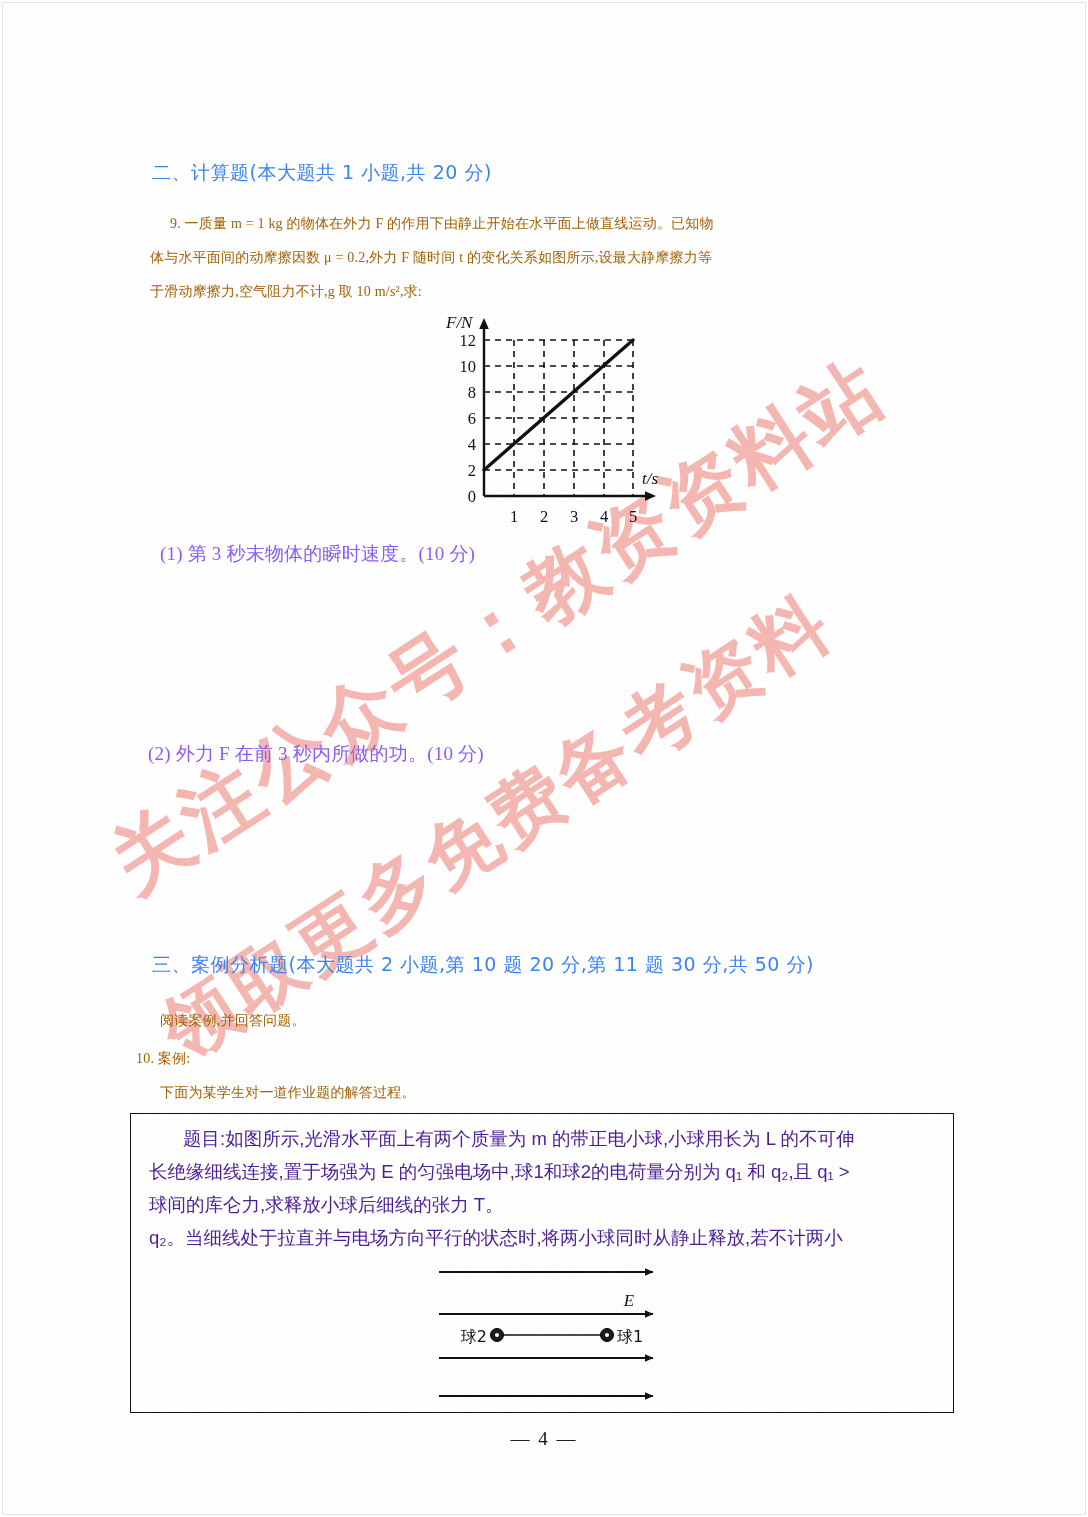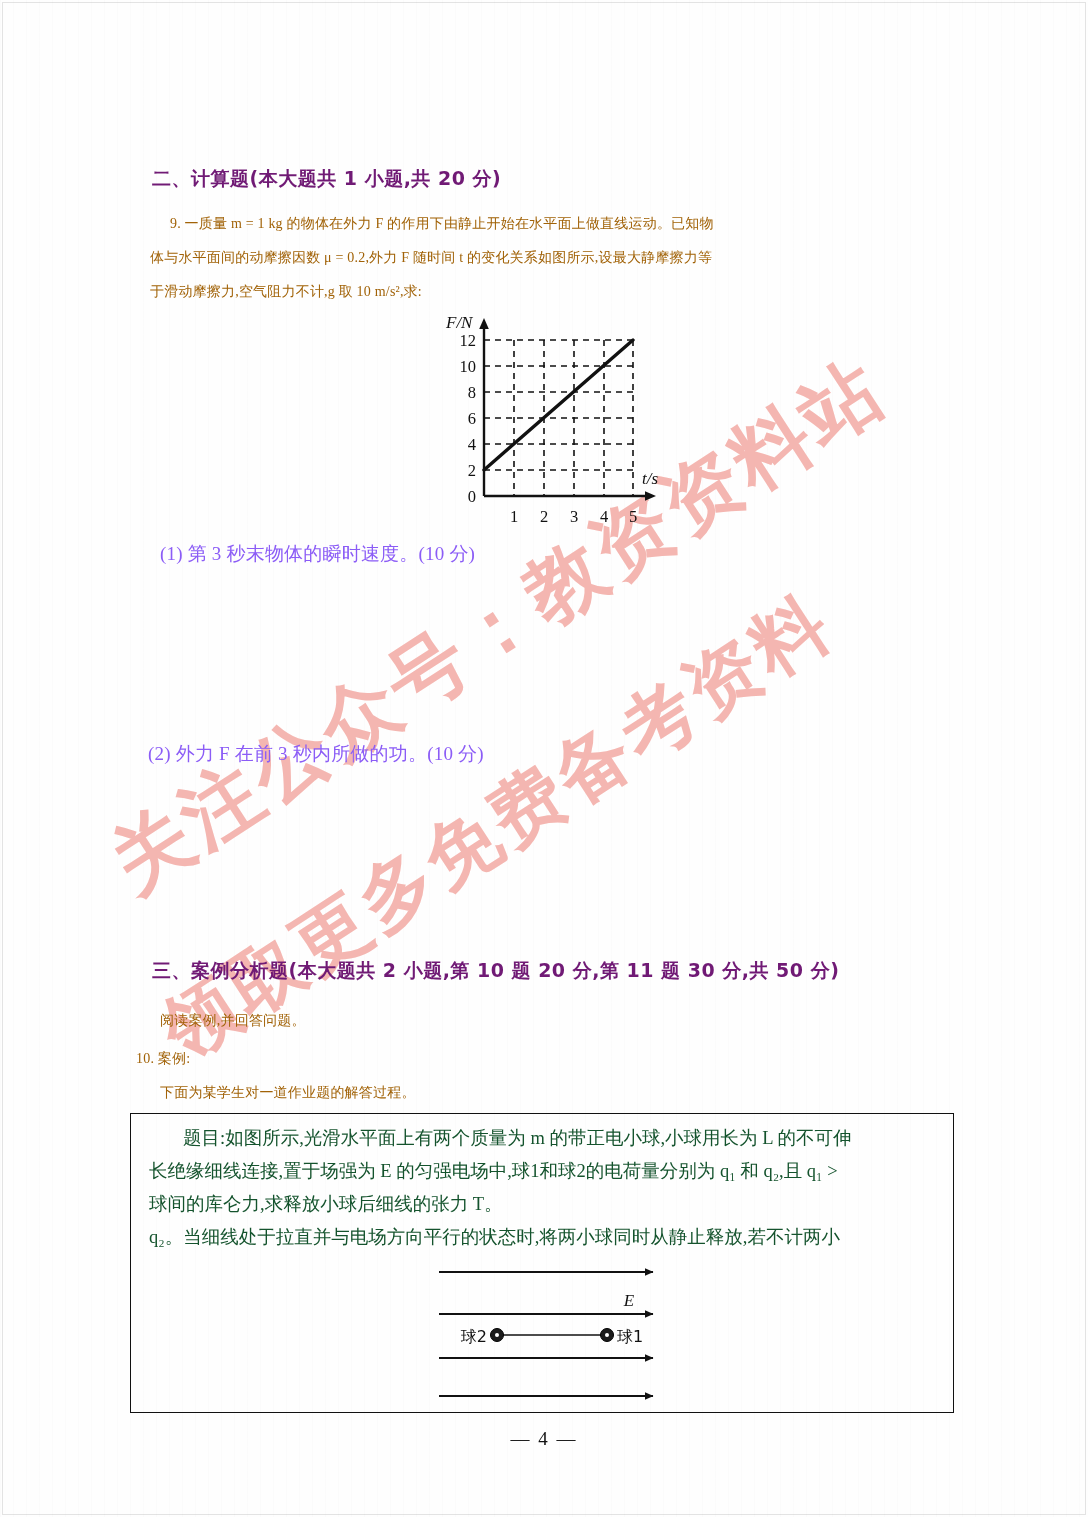--- a/index.html
+++ b/index.html
@@ -71,25 +71,24 @@
     top: 990px;
     font-size: 74px;
     transform: rotate(-33deg);
     transform-origin: left center;
   }
 
   
   .section-head {
     position: absolute;
     font-family: "DejaVu Sans", "Liberation Sans", sans-serif;
-    font-weight: 700;
+    font-weight: 400;
     font-size: 19px;
     letter-spacing: 0.5px;
-    color: #701a75;
-    margin-top: 6px;
+    color: #3b82f6;
   }
   .para {
     position: absolute;
     font-size: 14px;
     line-height: 34px;
     color: #a16207;
     letter-spacing: 0.2px;
   }
 
   .q-line {
@@ -119,22 +118,22 @@
     border: 1.5px solid #111;
     box-sizing: border-box;
   }
   #case-text {
     position: absolute;
     left: 18px;
     top: 8px;
     width: 792px;
     font-size: 18.5px;
     line-height: 33px;
-    font-family: Liberation Serif, serif;
-    color: #14532d;
+    font-family: Liberation Sans, sans-serif;
+    color: #4c1d95;
   }
   #field-figure {
     position: absolute;
     left: 300px;
     top: 148px;
     width: 300px;
     height: 140px;
   }
 
   

